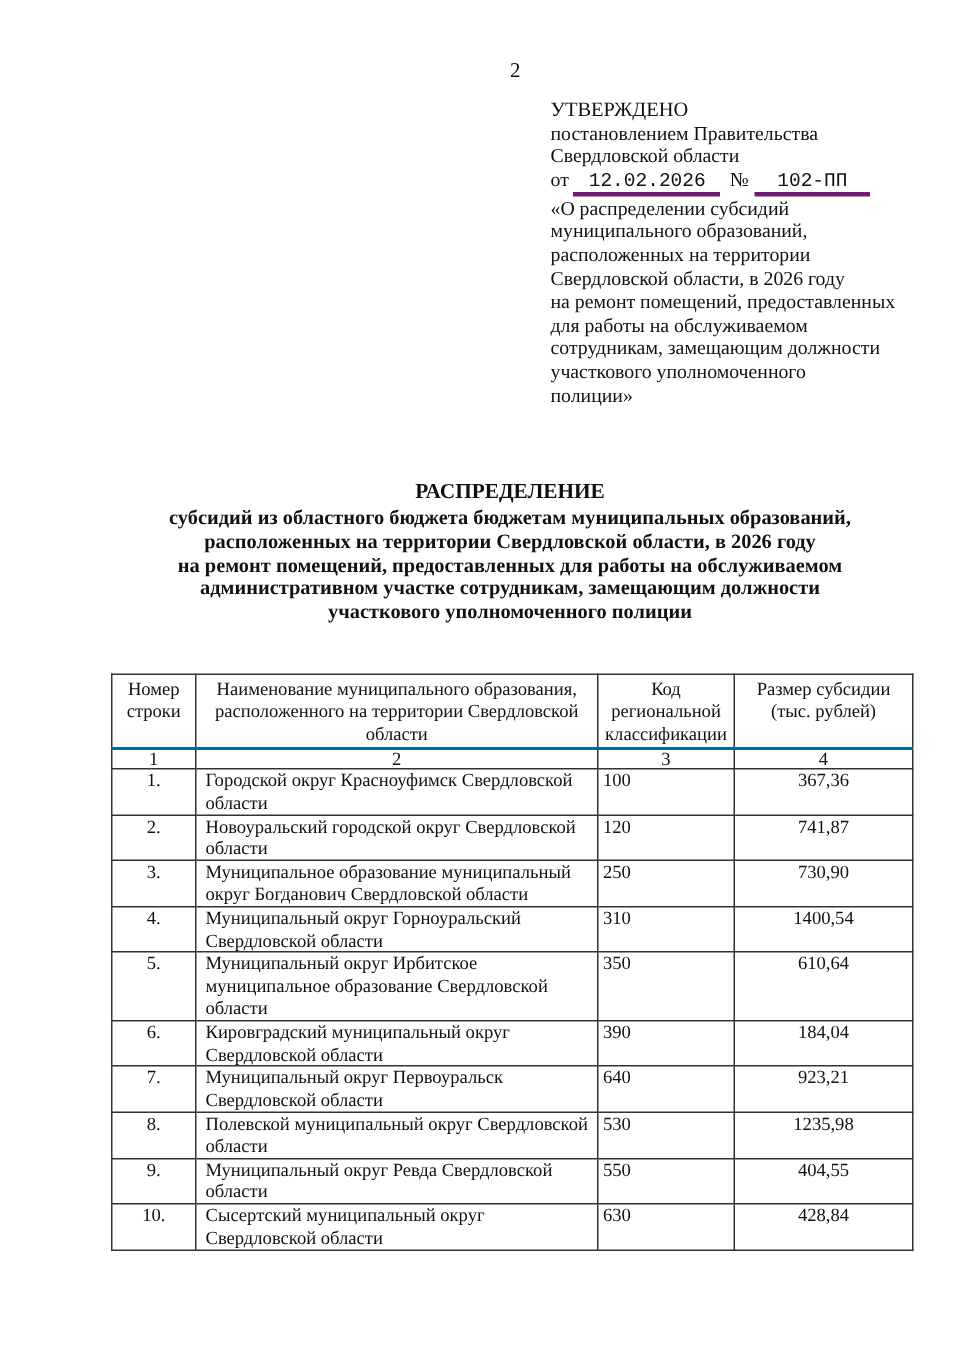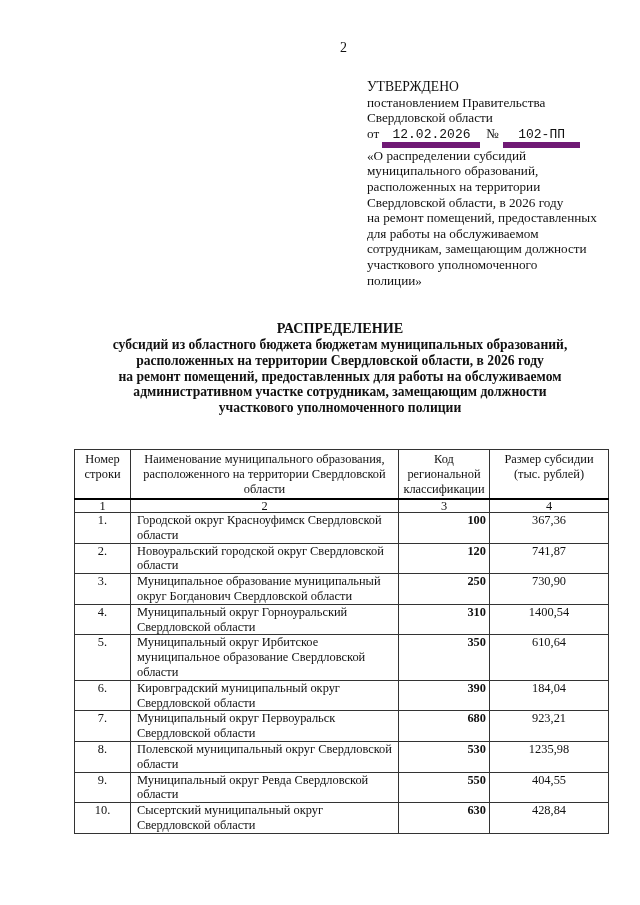--- a/index.html
+++ b/index.html
@@ -6,27 +6,27 @@
   body {
     width: 640px; height: 905px; position: relative; overflow: hidden;
     font-family: "Liberation Serif", "DejaVu Serif", serif;
     color: #111111;
   }
   .page-number {
     position: absolute; left: 340px; top: 40px;
     font-size: 14px; line-height: 16px;
   }
   .approval {
-    position: absolute; left: 367px; top: 79px; width: 260px;
+    position: absolute; left: 367px; top: 65px; width: 260px;
     font-size: 13.2px; line-height: 15.6px;
   }
   .approval .line { white-space: nowrap; }
   .approval .title { font-size: 13.6px; }
   .field {
-    display: inline-block; border-bottom: 6px solid #701a75;
+    display: inline-block; border-bottom: 3px solid #701a75;
     font-family: "Liberation Mono", "DejaVu Sans Mono", monospace;
     font-size: 13px; text-align: center; line-height: 14px;
   }
   .field.date { width: 98px; }
   .field.num { width: 77px; }
   .approval .sep { margin: 0 4px 0 6px; }
 
   .doc-heading {
     position: absolute; left: 70px; top: 320px; width: 540px;
     text-align: center; font-weight: bold;
@@ -41,25 +41,25 @@
   }
   table.dist td, table.dist th {
     border: 1px solid #333; padding: 0 3px; vertical-align: top;
     font-weight: normal;
   }
   table.dist col.c1 { width: 56px; }
   table.dist col.c2 { width: 268px; }
   table.dist col.c3 { width: 91px; }
   table.dist col.c4 { width: 119px; }
   table.dist thead th { text-align: center; padding-top: 2px; height: 46px; }
-  table.dist thead tr { border-bottom: 2px solid #000000; }
+  table.dist thead tr { border-bottom: 2px solid #0369a1; }
   table.dist tr.colnum td { text-align: center; height: 12px; line-height: 12px; }
   table.dist td.num { text-align: center; }
   table.dist td.name { text-align: left; padding-left: 6px; }
-  table.dist td.code { text-align: right; font-weight: bold; }
+  table.dist td.code { text-align: left; }
   table.dist td.amount { text-align: center; }
   table.dist tbody tr.row td { height: 29px; }
   table.dist tbody tr.row.tall td { height: 44px; }
 </style>
 </head>
 <body>
 
 <div class="page-number">2</div>
 
 <div class="approval">
@@ -148,21 +148,21 @@
       </tr>
       <tr class="row">
         <td class="num">6.</td>
         <td class="name">Кировградский муниципальный округ Свердловской области</td>
         <td class="code">390</td>
         <td class="amount">184,04</td>
       </tr>
       <tr class="row">
         <td class="num">7.</td>
         <td class="name">Муниципальный округ Первоуральск Свердловской области</td>
-        <td class="code">680</td>
+        <td class="code">640</td>
         <td class="amount">923,21</td>
       </tr>
       <tr class="row">
         <td class="num">8.</td>
         <td class="name">Полевской муниципальный округ Свердловской области</td>
         <td class="code">530</td>
         <td class="amount">1235,98</td>
       </tr>
       <tr class="row">
         <td class="num">9.</td>

